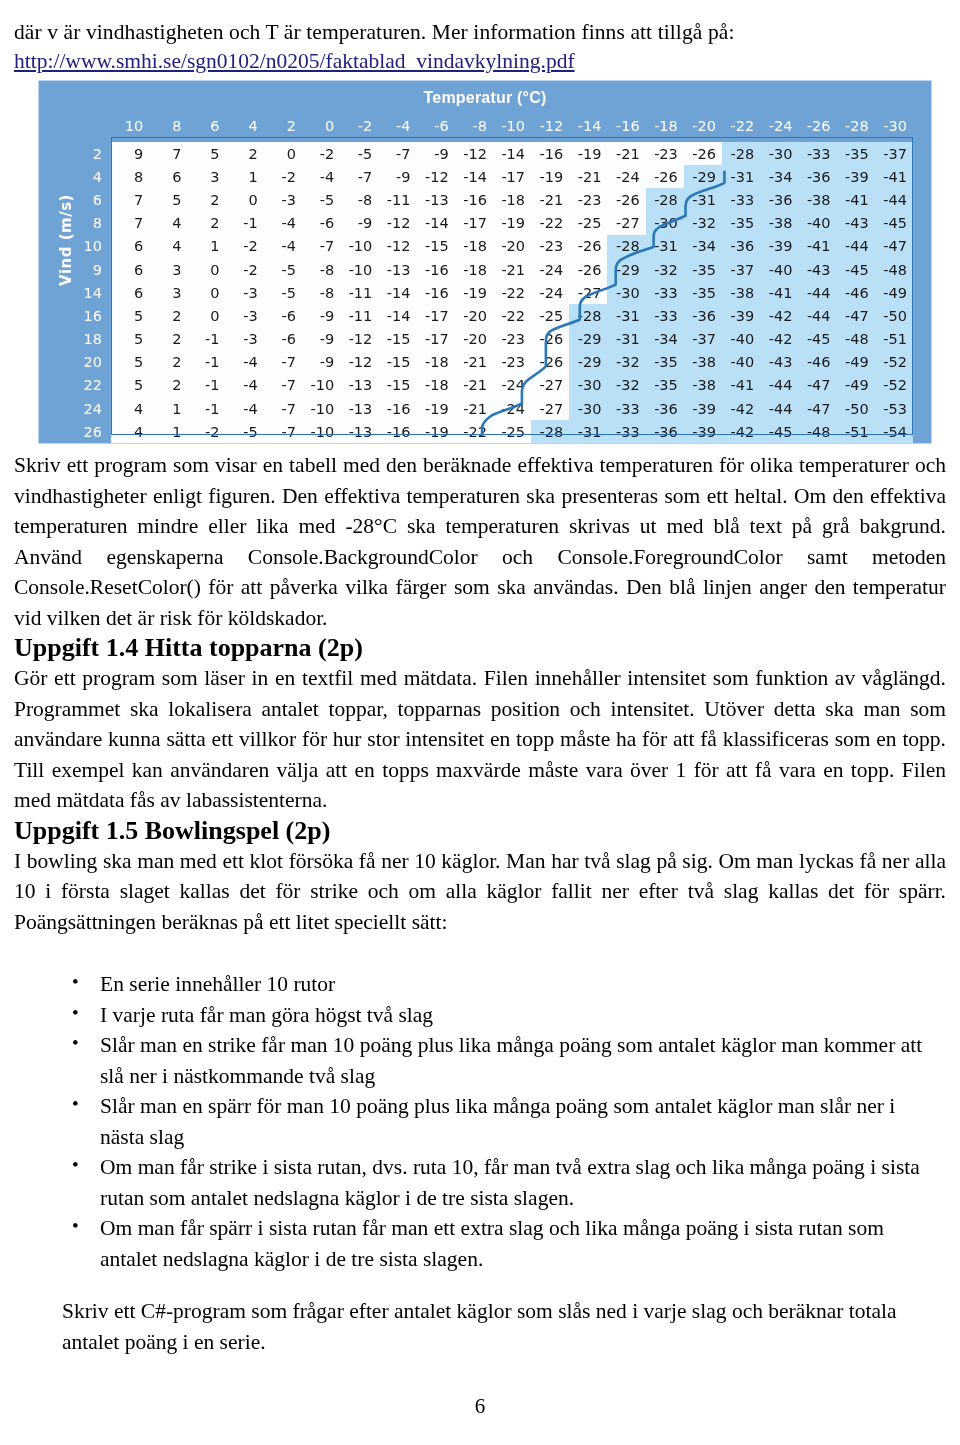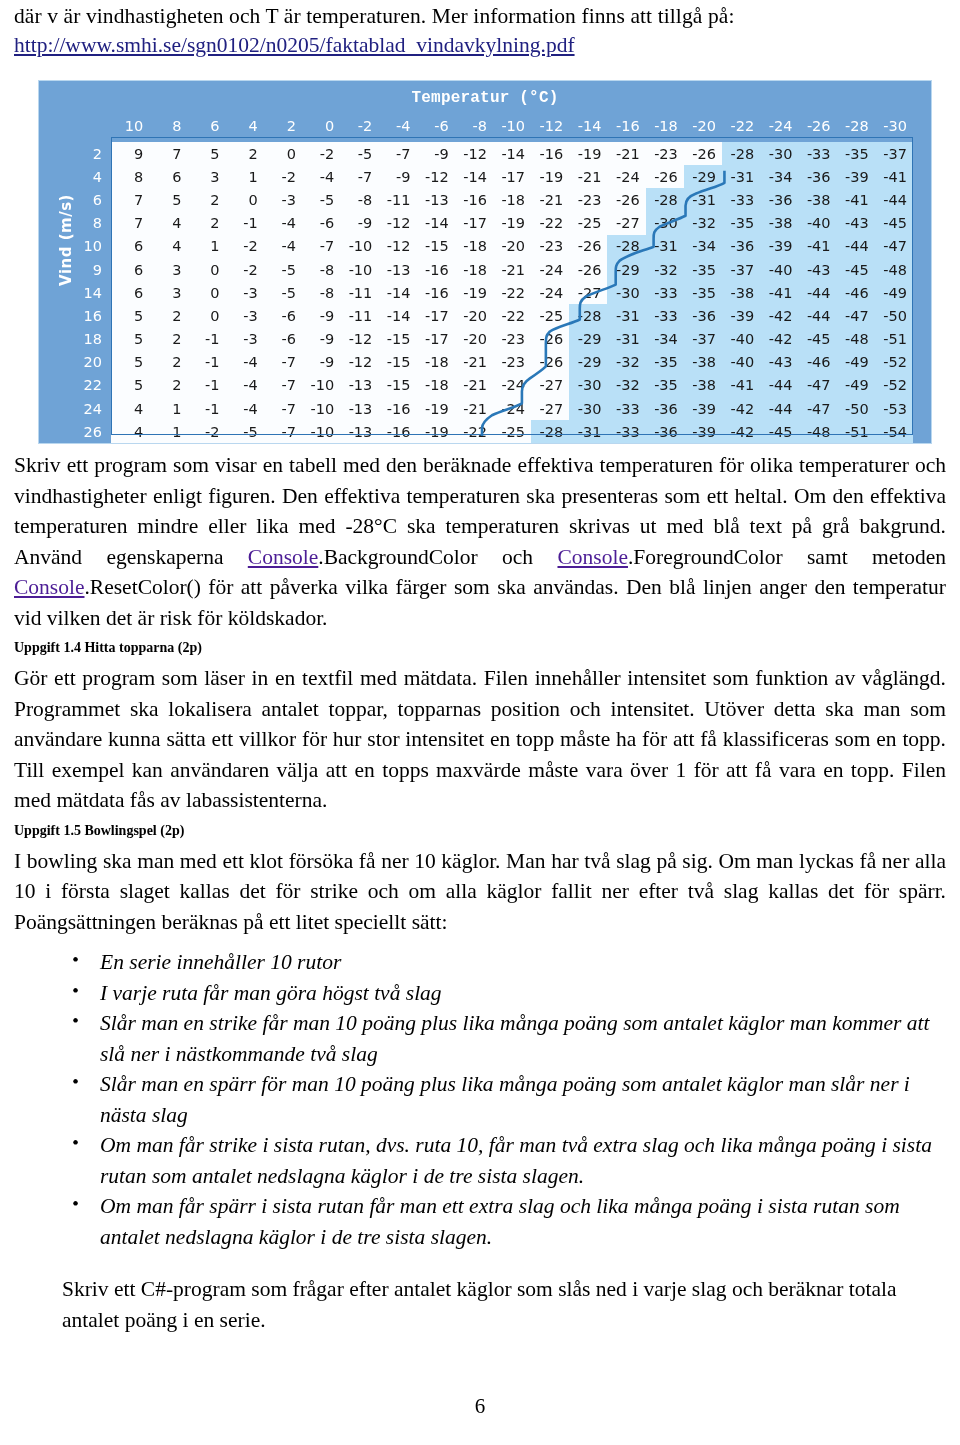--- a/index.html
+++ b/index.html
@@ -21,21 +21,21 @@
     width: 960px;
     height: 1445px;
     padding: 0;
     box-sizing: border-box;
   }
 
   
   .topblock {
     position: absolute;
     left: 14px;
-    top: 2px;
+    top: 18px;
     width: 930px;
   }
   .topline {
     font-size: 21.5px;
     line-height: 28px;
     letter-spacing: 0.1px;
     white-space: nowrap;
   }
   .urlline {
     font-size: 21.5px;
@@ -56,21 +56,21 @@
     border: 1px solid #b9d7ef;
     box-sizing: border-box;
   }
   .fig-title {
     position: absolute;
     left: 0;
     top: 8px;
     width: 100%;
     text-align: center;
     color: #ffffff;
-    font-family: Liberation Mono, monospace;
+    font-family: Liberation Sans, sans-serif;
     font-size: 16px;
     font-weight: bold;
     letter-spacing: .2px;
   }
 
   .ylabel {
     position: absolute;
     left: -48px;
     top: 150px;
     width: 150px;
@@ -158,35 +158,34 @@
     width: 932px;
   }
   p.just {
     margin: 0;
     font-size: 21.5px;
     line-height: 30.5px;
     text-align: justify;
     text-justify: inter-word;
   }
   p.just.last { text-align: left; margin-left: 48px; }
-  .kw { color: #4c1d95; text-decoration: underline; }
+  .kw { color: #000000; }
 
   h3.task {
     margin: 0;
-    font-size: 14px;
+    font-size: 26px;
     font-weight: bold;
     line-height: 30px;
   }
   .gap-before { margin-top: 26px; }
 
   ul.bullets {
-    margin: 10px 0 0 0;
+    margin: 32px 0 0 0;
     padding: 0 0 0 58px;
     list-style: none;
-    font-style: italic;
   }
   ul.bullets li {
     position: relative;
     font-size: 21.5px;
     line-height: 30.5px;
     margin: 0 0 0 0;
     padding: 0 12px 0 28px;
     text-align: left;
   }
   ul.bullets li::before {

